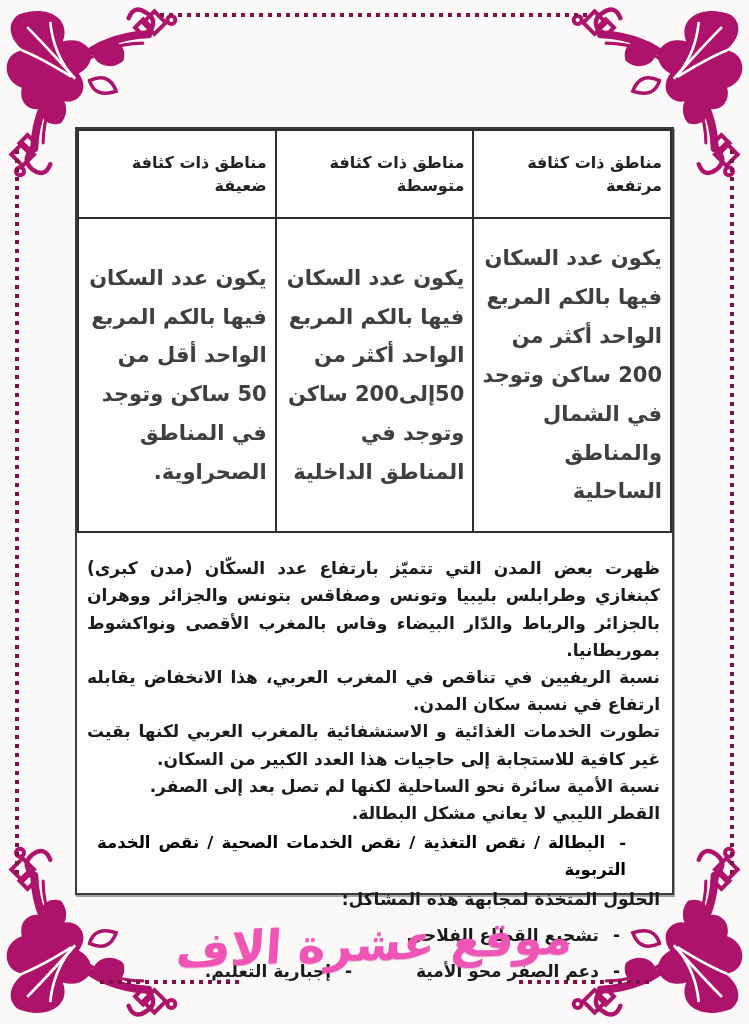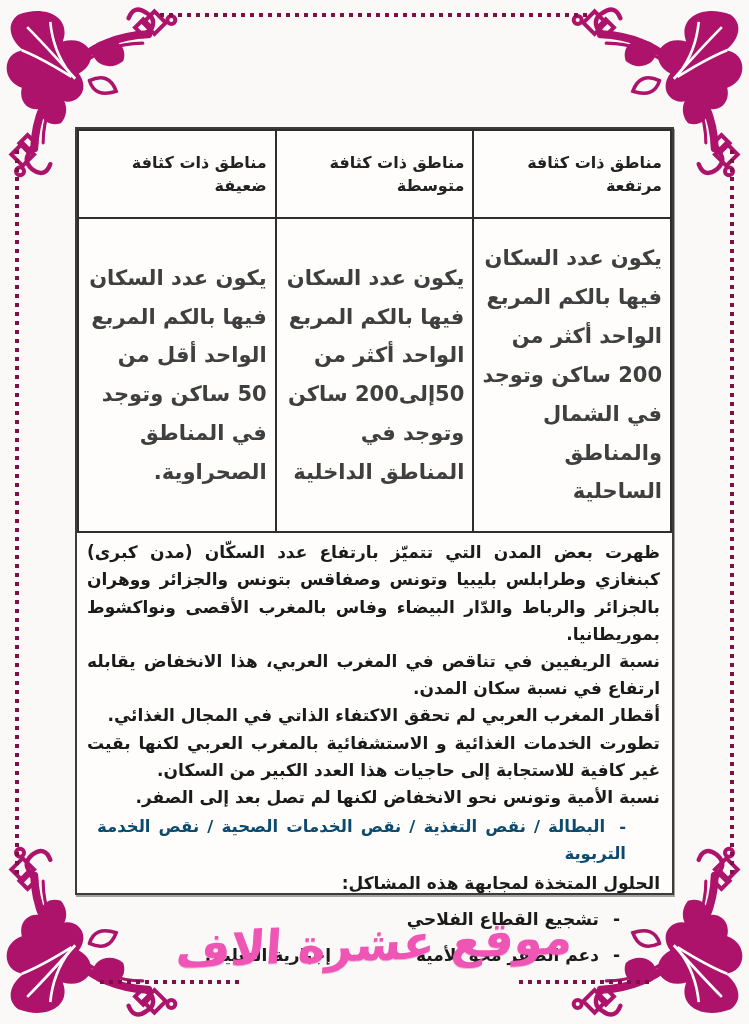--- a/index.html
+++ b/index.html
@@ -53,28 +53,28 @@
   }
   table.density th{
     font-size:16px;font-weight:bold;color:#222;
     height:52px;line-height:1.45;
   }
   table.density td{
     font-size:21px;font-weight:bold;color:var(--cell);
     height:144px;line-height:1.85;
   }
   .body-text{
-    padding:6px 12px 0 10px;
+    padding:22px 12px 0 10px;
     font-size:17px;font-weight:bold;color:var(--ink);
     line-height:1.6;
     text-align:justify;
   }
   .body-text p{margin:0;}
   .faded-item{
-    color:#0c4a6e;margin:2px 34px 2px 10px;
+    color:#000000;margin:2px 34px 2px 10px;
     font-weight:bold;font-size:16.5px;line-height:1.65;
   }
   .dash{display:inline-block;margin-left:14px;font-weight:bold;}
   .sol-list{margin-top:4px;}
   .sol-item{
     margin:9px 40px 9px 10px;
     font-size:17px;font-weight:bold;color:var(--ink);
   }
   .sol-item .second{margin-right:58px;}
 
@@ -232,23 +232,23 @@
       <td>يكون عدد السكان فيها بالكم المربع الواحد أكثر من 200 ساكن وتوجد في الشمال والمناطق الساحلية</td>
       <td>يكون عدد السكان فيها بالكم المربع الواحد أكثر من 50إلى200 ساكن وتوجد في المناطق الداخلية</td>
       <td>يكون عدد السكان فيها بالكم المربع الواحد أقل من 50 ساكن وتوجد في المناطق الصحراوية.</td>
     </tr>
   </tbody>
     </table>
 
   <div class="body-text">
     <p>ظهرت بعض المدن التي تتميّز بارتفاع عدد السكّان (مدن كبرى) كبنغازي وطرابلس بليبيا وتونس وصفاقس بتونس والجزائر ووهران بالجزائر والرباط والدّار البيضاء وفاس بالمغرب الأقصى ونواكشوط بموريطانيا.</p>
     <p>نسبة الريفيين في تناقص في المغرب العربي، هذا الانخفاض يقابله ارتفاع في نسبة سكان المدن.</p>
-    <p>أقطار المغرب العربي لم تحقق الاكتفاء الذاتي في المجال الغذائي.</p>
     <p>تطورت الخدمات الغذائية و الاستشفائية بالمغرب العربي لكنها بقيت غير كافية للاستجابة إلى حاجيات هذا العدد الكبير من السكان.</p>
-    <p>نسبة الأمية وتونس نحو الانخفاض لكنها لم تصل بعد إلى الصفر.</p>
+    <p>نسبة الأمية سائرة نحو الساحلية لكنها لم تصل بعد إلى الصفر.</p>
+    <p>القطر الليبي لا يعاني مشكل البطالة.</p>
 
     <div class="faded-item">
       <span class="dash">-</span><span>البطالة /   نقص التغذية / نقص الخدمات الصحية /  نقص الخدمة التربوية</span>
     </div>
 
     <p>الحلول المتخذة لمجابهة هذه المشاكل:</p>
 
     <div class="sol-list">
       <div class="sol-item">
         <span class="dash">-</span><span>تشجيع القطاع الفلاحي</span>

